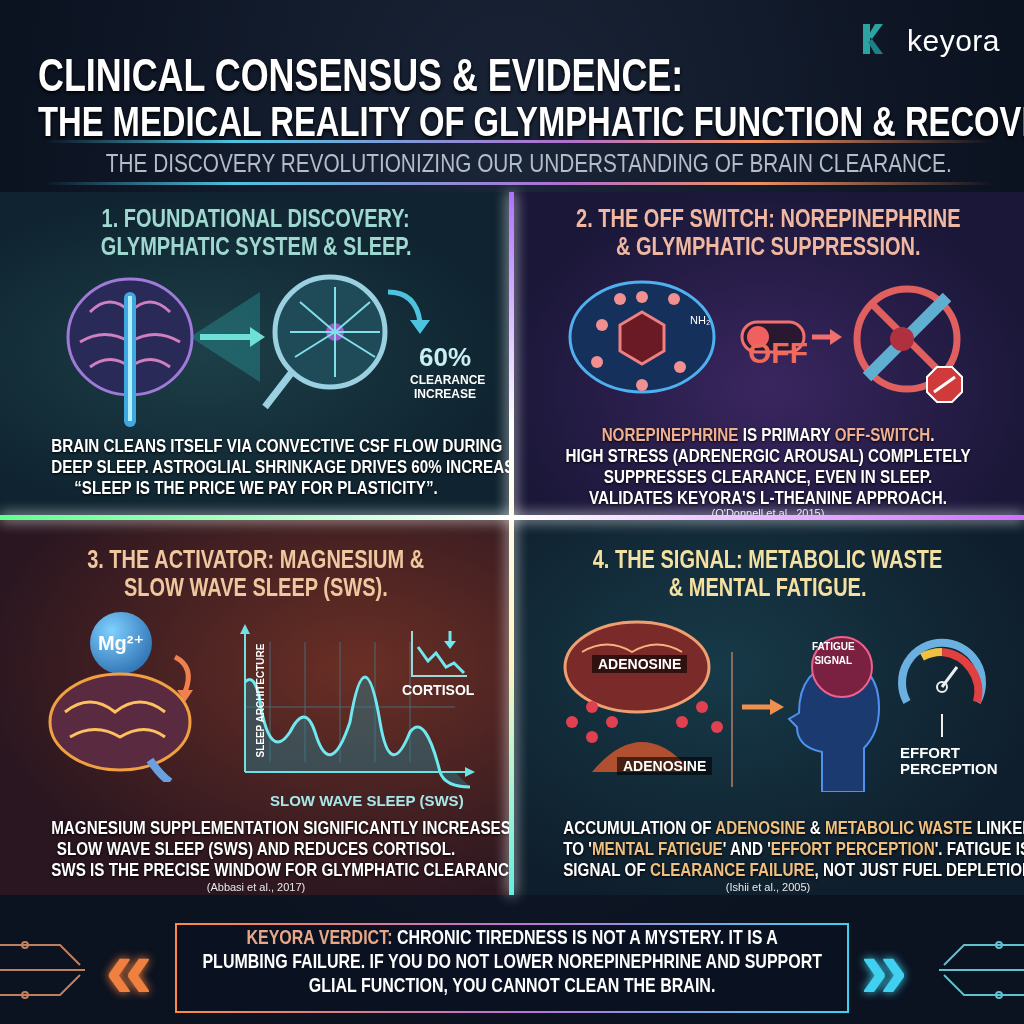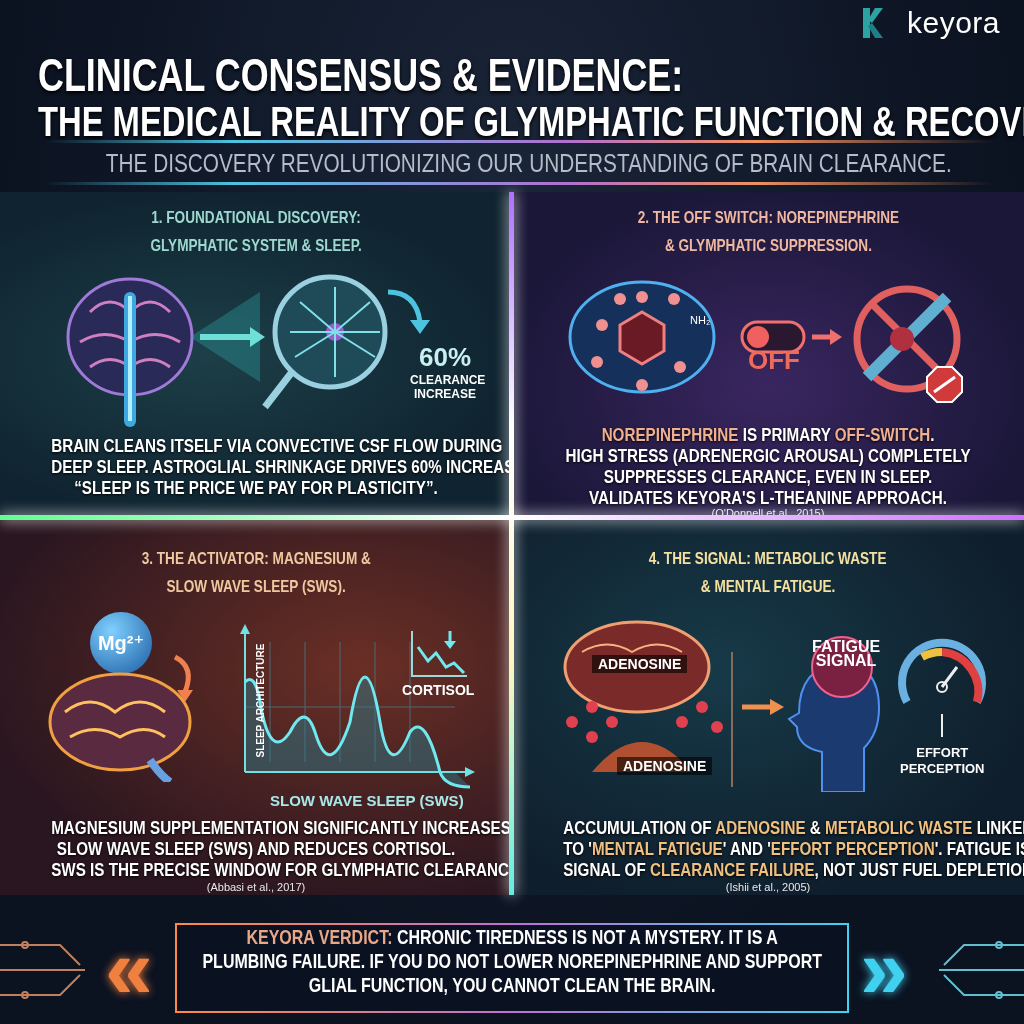--- a/index.html
+++ b/index.html
@@ -1,33 +1,33 @@
 <!DOCTYPE html>
 <html><head>
 <meta charset="utf-8">
 <style>
 *{box-sizing:border-box;margin:0;padding:0}
 html,body{width:1024px;height:1024px;overflow:hidden;background:#0d1424}
 body{font-family:"Liberation Sans","DejaVu Sans",sans-serif;color:#fff;position:relative}
 #page{position:absolute;inset:0;background:radial-gradient(ellipse at 50% 20%,#1a2538 0%,#0b1220 70%)}
-.logo{position:absolute;right:24px;top:6px;display:flex;align-items:center;gap:20px}
+.logo{position:absolute;right:24px;top:24px;display:flex;align-items:flex-start;gap:20px}
 .logo .mark{width:26px;height:30px;position:relative}
 .logo .word{font-size:30px;color:#fff;font-weight:400;letter-spacing:0.5px}
 .title1,.title2{position:absolute;left:38px;font-weight:700;color:#fff;text-shadow:0 2px 4px #000;white-space:nowrap;transform:scaleX(0.78);transform-origin:left}
 .title1{top:48px;font-size:46px}
 .title2{top:98px;font-size:42px}
 .rule{position:absolute;left:44px;width:950px;height:3px;background:linear-gradient(90deg,transparent,#4ec3e0 20%,#b070d0 55%,#f09060 75%,transparent)}
 .sub{position:absolute;top:148px;left:0;width:836px;text-align:center;font-size:26px;color:#b5bcc8;white-space:nowrap}
 .sub span{display:inline-block;transform:scaleX(0.8)}
 .quad{position:absolute;overflow:hidden}
 .q1{left:0;top:192px;width:512px;height:325px;background:radial-gradient(ellipse at 40% 50%,#1d3f48,#0f2430 70%)}
 .q2{left:512px;top:192px;width:512px;height:325px;background:radial-gradient(ellipse at 50% 60%,#3a2660,#1a1738 75%)}
 .q3{left:0;top:517px;width:512px;height:378px;background:radial-gradient(ellipse at 70% 40%,#6a2f25,#2a1620 75%)}
 .q4{left:512px;top:517px;width:512px;height:378px;background:radial-gradient(ellipse at 40% 40%,#173a48,#0f1e2c 75%)}
-.qt{position:absolute;left:0;width:100%;text-align:center;font-weight:700;font-size:17px;line-height:28px;white-space:nowrap}
+.qt{position:absolute;left:0;width:100%;text-align:center;font-weight:700;font-size:25px;line-height:28px;white-space:nowrap}
 .qt span{display:inline-block;transform:scaleX(0.8)}
 .body{position:absolute;left:0;width:100%;text-align:center;font-weight:700;font-size:19px;line-height:21px;color:#fff;text-shadow:0 1px 3px #000;white-space:nowrap}
 .body div{transform:scaleX(0.8)}
 .cite{position:absolute;left:0;width:100%;text-align:center;font-size:11px;color:#e8e8e8}
 .hl{color:#f0b090}
 .hl4{color:#f0c080}
 .divider-v{position:absolute;left:509px;top:192px;width:5px;height:703px;background:linear-gradient(#b070ff,#ffffff,#fff7c0,#60f0e0);box-shadow:0 0 14px #fff}
 .divider-h{position:absolute;left:0;top:515px;width:1024px;height:5px;background:linear-gradient(90deg,#60ff90,#fff 50%,#d070ff);box-shadow:0 0 14px #fff}
 .verdict-wrap{position:absolute;left:0;top:905px;width:1024px;height:110px}
 .verdict{position:absolute;left:175px;top:18px;width:674px;height:90px;border:2px solid;border-image:linear-gradient(90deg,#ff8a40,#c070d0 50%,#40d0f0) 1;background:rgba(10,18,34,0.85);display:flex;flex-direction:column;align-items:center;}
@@ -123,21 +123,21 @@
       </g>
       <g>
         <circle cx="345" cy="62" r="50" fill="none" stroke="#e06060" stroke-width="7"></circle>
         <line x1="310" y1="27" x2="380" y2="97" stroke="#e06060" stroke-width="7"></line>
         <path d="M305 100q40-40 80-80" stroke="#5fb0d0" stroke-width="12" fill="none"></path>
         <circle cx="340" cy="62" r="12" fill="#b03040"></circle>
         <polygon points="375,90 390,90 400,100 400,115 390,125 375,125 365,115 365,100" fill="#d03a3a" stroke="#fff" stroke-width="2"></polygon>
         <line x1="372" y1="115" x2="393" y2="100" stroke="#fff" stroke-width="3"></line>
       </g>
     </svg>
-    <div style="position:absolute;left:236px;top:153px;font-size:26px;font-weight:700;color:#f06a5a">OFF</div>
+    <div style="position:absolute;left:236px;top:144px;font-size:30px;font-weight:700;color:#f06a5a">OFF</div>
     <div class="body" style="top:232px">
       <div><span class="hl">NOREPINEPHRINE</span><span> IS PRIMARY </span><span class="hl">OFF-SWITCH</span><span>.</span></div>
       <div>HIGH STRESS (ADRENERGIC AROUSAL) COMPLETELY</div>
       <div>SUPPRESSES CLEARANCE, EVEN IN SLEEP.</div>
       <div>VALIDATES KEYORA'S L-THEANINE APPROACH.</div>
     </div>
     <div class="cite" style="top:315px">(O'Donnell et al., 2015)</div>
   </div>
 
   <div class="quad q3">
@@ -217,25 +217,25 @@
         <path d="M355 90a40 40 0 1 1 70 0" fill="none" stroke="#6ab0e0" stroke-width="8"></path>
         <path d="M390 40a40 40 0 0 1 35 50" fill="none" stroke="#e04040" stroke-width="8"></path>
         <path d="M370 45a40 40 0 0 1 20 -5" fill="none" stroke="#f0c040" stroke-width="8"></path>
         <line x1="390" y1="75" x2="405" y2="55" stroke="#eee" stroke-width="3"></line>
           <circle cx="390" cy="75" r="5" fill="none" stroke="#eee" stroke-width="2"></circle>
         <line x1="390" y1="102" x2="390" y2="125" stroke="#eee" stroke-width="2"></line>
       </g>
     </svg>
     <div style="position:absolute;left:80px;top:138px;background:rgba(0,0,0,0.6);padding:1px 6px;font-size:14px;font-weight:700">ADENOSINE</div>
     <div style="position:absolute;left:105px;top:240px;background:rgba(0,0,0,0.6);padding:1px 6px;font-size:14px;font-weight:700">ADENOSINE</div>
-    <div style="position:absolute;left:300px;top:123px;text-align:center;font-size:16px;font-weight:700;line-height:14px">
+    <div style="position:absolute;left:300px;top:123px;text-align:center;font-size:10px;font-weight:700;line-height:14px">
         <div>FATIGUE</div>
         <div>SIGNAL</div>
       </div>
-    <div style="position:absolute;left:388px;top:228px;text-align:center;font-size:13px;font-weight:700;line-height:16px">
+    <div style="position:absolute;left:388px;top:228px;font-size:15px;font-weight:700;line-height:16px">
         <div>EFFORT</div>
         <div>PERCEPTION</div>
       </div>
     <div class="body" style="top:300px">
       <div><span>ACCUMULATION OF </span><span class="hl4">ADENOSINE</span><span> &amp; </span><span class="hl4">METABOLIC WASTE</span><span> LINKED</span></div>
       <div><span>TO '</span><span class="hl4">MENTAL FATIGUE</span><span>' AND '</span><span class="hl4">EFFORT PERCEPTION</span><span>'. FATIGUE IS A</span></div>
       <div><span>SIGNAL OF </span><span class="hl4">CLEARANCE FAILURE</span><span>, NOT JUST FUEL DEPLETION.</span></div>
     </div>
     <div class="cite" style="top:364px">(Ishii et al., 2005)</div>
   </div>

